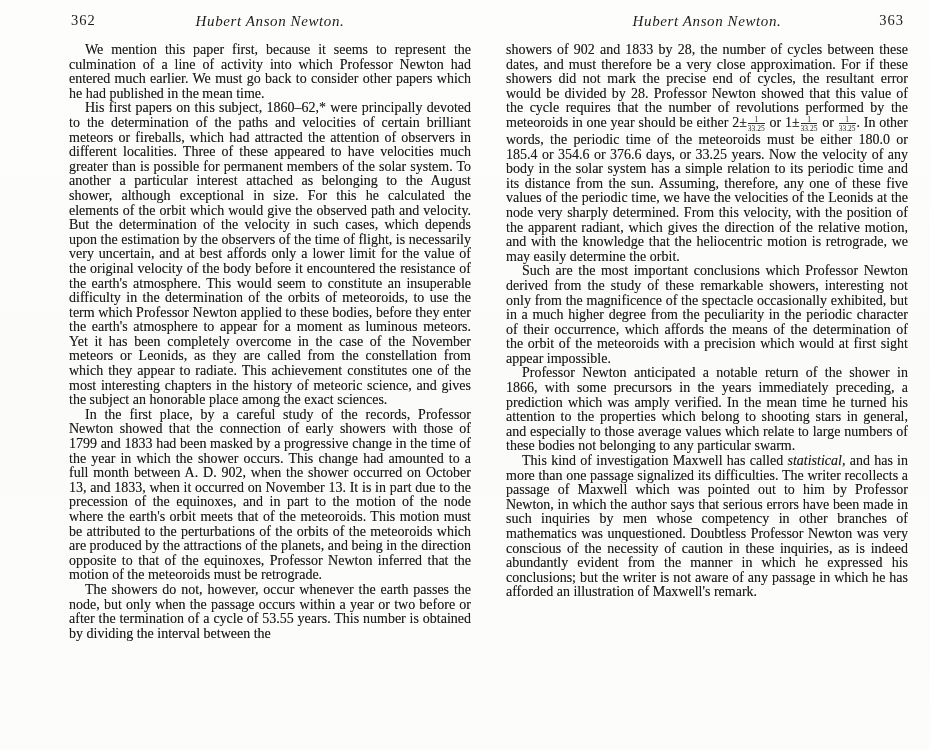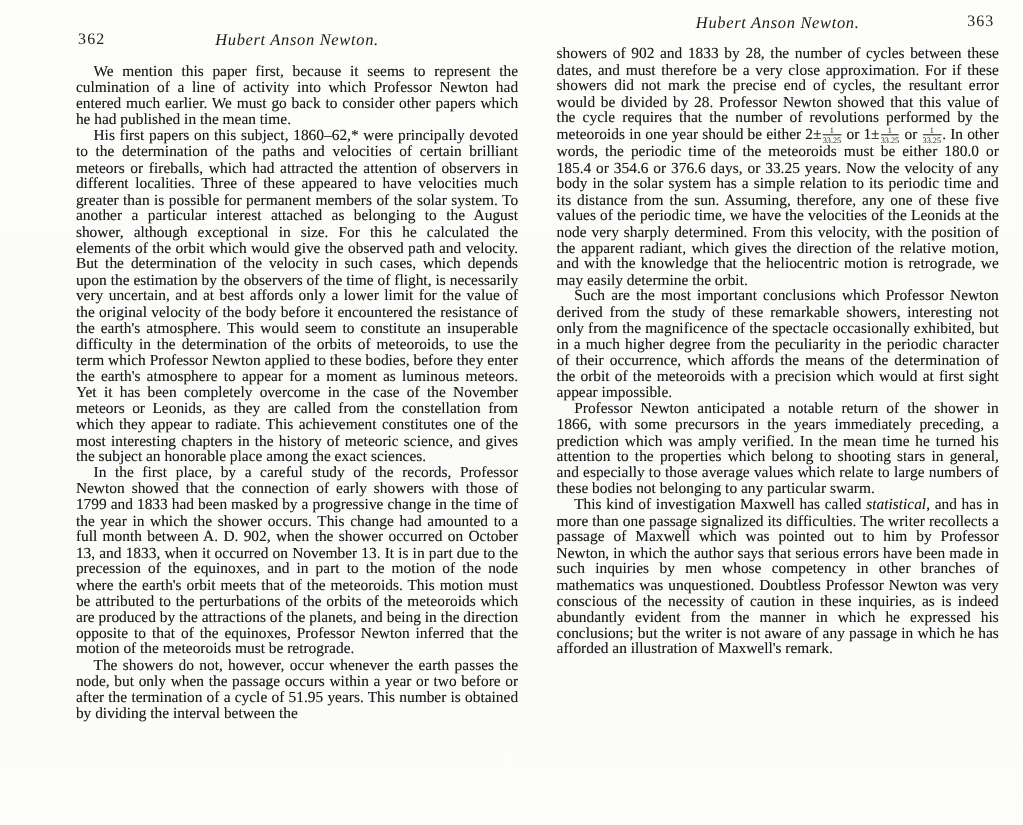--- a/index.html
+++ b/index.html
@@ -13,21 +13,21 @@
   .scan {
     position: relative;
     width: 930px; height: 750px;
     background: linear-gradient(180deg, #fdfdfb 0%, #fbfbf9 50%, #fcfcfa 100%);
   }
   .page {
     position: absolute;
     top: 12px;
     width: 402px;
   }
-  .page.left  { left: 69px; margin-top: 16px; }
+  .page.left  { left: 69px; }
   .page.right { left: 506px; }
 
   .page-header {
     position: relative;
     height: 18px;
     text-align: center;
     margin-bottom: 13px;
   }
   .running-title {
     font-style: italic;
@@ -83,21 +83,21 @@
 
   <div class="page left">
     <div class="page-header">
       <span class="page-number outer-left">362</span>
       <span class="running-title">Hubert Anson Newton.</span>
     </div>
     <div class="page-body">
       <p>We mention this paper first, because it seems to represent the culmination of a line of activity into which Professor Newton had entered much earlier. We must go back to consider other papers which he had published in the mean time.</p>
       <p>His first papers on this subject, 1860–62,* were principally devoted to the determination of the paths and velocities of certain brilliant meteors or fireballs, which had attracted the attention of observers in different localities. Three of these appeared to have velocities much greater than is possible for permanent members of the solar system. To another a particular interest attached as belonging to the August shower, although exceptional in size. For this he calculated the elements of the orbit which would give the observed path and velocity. But the determination of the velocity in such cases, which depends upon the estimation by the observers of the time of flight, is necessarily very uncertain, and at best affords only a lower limit for the value of the original velocity of the body before it encountered the resistance of the earth's atmosphere. This would seem to constitute an insuperable difficulty in the determination of the orbits of meteoroids, to use the term which Professor Newton applied to these bodies, before they enter the earth's atmosphere to appear for a moment as luminous meteors. Yet it has been completely overcome in the case of the November meteors or Leonids, as they are called from the constellation from which they appear to radiate. This achievement constitutes one of the most interesting chapters in the history of meteoric science, and gives the subject an honorable place among the exact sciences.</p>
       <p>In the first place, by a careful study of the records, Professor Newton showed that the connection of early showers with those of 1799 and 1833 had been masked by a progressive change in the time of the year in which the shower occurs. This change had amounted to a full month between A. D. 902, when the shower occurred on October 13, and 1833, when it occurred on November 13. It is in part due to the precession of the equinoxes, and in part to the motion of the node where the earth's orbit meets that of the meteoroids. This motion must be attributed to the perturbations of the orbits of the meteoroids which are produced by the attractions of the planets, and being in the direction opposite to that of the equinoxes, Professor Newton inferred that the motion of the meteoroids must be retrograde.</p>
-      <p>The showers do not, however, occur whenever the earth passes the node, but only when the passage occurs within a year or two before or after the termination of a cycle of 51.95 years. This number is obtained by dividing the interval between the</p>
+      <p>The showers do not, however, occur whenever the earth passes the node, but only when the passage occurs within a year or two before or after the termination of a cycle of 53.55 years. This number is obtained by dividing the interval between the</p>
     </div>
   </div>
 
   <div class="page right">
     <div class="page-header">
       <span class="running-title">Hubert Anson Newton.</span>
       <span class="page-number outer-right">363</span>
     </div>
     <div class="page-body">
       <p class="noindent"><span>showers of 902 and 1833 by 28, the number of cycles between these dates, and must therefore be a very close approximation. For if these showers did not mark the precise end of cycles, the resultant error would be divided by 28. Professor Newton showed that this value of the cycle requires that the number of revolutions performed by the meteoroids in one year should be either 2±</span><span class="frac"><span class="num">1</span><span class="den">33.25</span></span><span> or 1±</span><span class="frac"><span class="num">1</span><span class="den">33.25</span></span><span> or </span><span class="frac"><span class="num">1</span><span class="den">33.25</span></span><span>. In other words, the periodic time of the meteoroids must be either 180.0 or 185.4 or 354.6 or 376.6 days, or 33.25 years. Now the velocity of any body in the solar system has a simple relation to its periodic time and its distance from the sun. Assuming, therefore, any one of these five values of the periodic time, we have the velocities of the Leonids at the node very sharply determined. From this velocity, with the position of the apparent radiant, which gives the direction of the relative motion, and with the knowledge that the heliocentric motion is retrograde, we may easily determine the orbit.</span></p>

